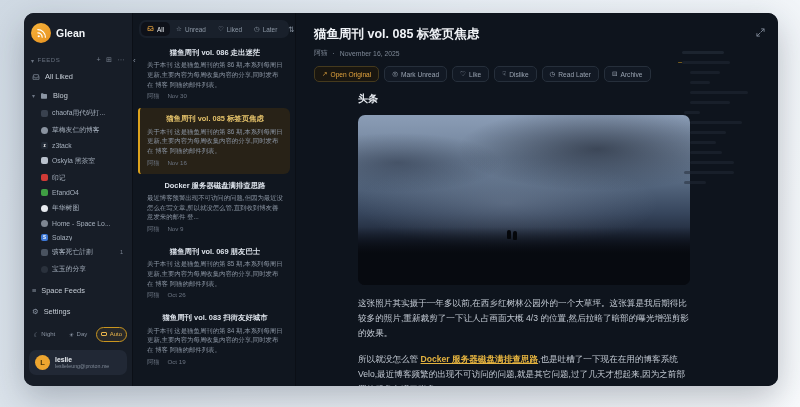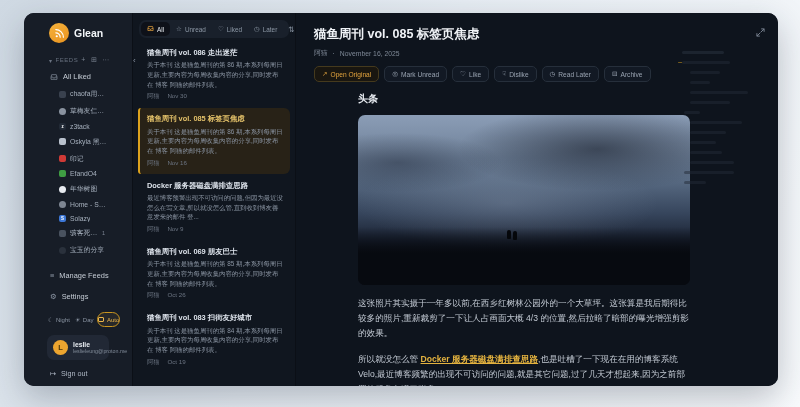--- a/index.html
+++ b/index.html
@@ -5,21 +5,21 @@
   * { margin:0; padding:0; box-sizing:border-box; }
   html,body { width:800px; height:407px; overflow:hidden;
     font-family:"Liberation Sans","DejaVu Sans",sans-serif;
     background:linear-gradient(120deg,#cfd9e3 0%,#e7edf3 45%,#f9fbfd 100%); }
 
   .app { position:absolute; left:24px; top:13px; width:754px; height:373px;
     display:flex; background:#141a23; border-radius:10px; overflow:hidden;
     box-shadow:0 12px 34px rgba(25,35,55,.28); }
 
   
-  .sidebar { width:108px; flex:none; background:#171d27; padding:9px 23px 8px;
+  .sidebar { width:108px; flex:none; background:#171d27; padding:9px 5px 8px;
     display:flex; flex-direction:column; position:relative; }
   .logo-row { display:flex; align-items:center; gap:5px; padding:1px 2px 0; }
   .logo-badge { width:20px; height:20px; border-radius:50%; flex:none;
     background:linear-gradient(145deg,#f6b33c,#e8921f);
     display:flex; align-items:center; justify-content:center; }
   .app-name { font-size:10.5px; font-weight:700; color:#f2f5f8; }
   .section-row { margin-top:13px; display:flex; align-items:center; gap:3px;
     color:#67707e; font-size:6px; letter-spacing:.09em; padding:0 2px; }
   .section-icons { margin-left:auto; display:flex; gap:5px; font-size:7px; color:#79828f; }
   .chev { font-size:6px; color:#6b7482; }
@@ -58,21 +58,21 @@
     background:#19202b; border-radius:7px; padding:2px; }
   .tab { display:flex; align-items:center; gap:3px; padding:3px 6px; font-size:6.4px;
     color:#8d98a6; border-radius:5px; }
   .tab.active { background:#0e1119; color:#e7ebf0; }
   .tab .t-ic { font-size:6.5px; }
   .tab.active .t-ic { color:#e8a33d; }
   .sort-btn { margin-left:auto; color:#8893a1; font-size:7.5px; padding:0 5px; }
   .article-list { flex:1; padding:0 5px 4px; overflow:hidden; }
   .article-item { padding:6px 7px; border-radius:6px; margin-bottom:1px; border-left:2px solid transparent; }
   .article-item.selected { background:#282217; border-left-color:#dca21d; border-radius:3px 6px 6px 3px; }
-  .a-title { font-size:7.4px; font-weight:700; color:#dde3eb; line-height:1.35; }
+  .a-title { font-size:7.4px; font-weight:700; color:#dde3eb; line-height:1.35;text-align:center; }
   .selected .a-title { color:#e4c26a; }
   .a-excerpt { margin-top:2.5px; font-size:6.4px; line-height:1.5; color:#8a94a2;
     display:-webkit-box; -webkit-box-orient:vertical; -webkit-line-clamp:3; overflow:hidden; }
   .a-meta { margin-top:3px; font-size:6.2px; color:#6c7583; display:flex; gap:8px; }
 
   
   .reader { flex:1; position:relative; background:#0e141d; overflow:hidden; }
   .reader-inner { padding:13px 18px 0; }
   .r-title { font-size:12.5px; font-weight:700; color:#f0f3f7; }
   .r-byline { margin-top:5px; font-size:6.8px; color:#7e8896; display:flex; gap:5px; align-items:center; }
@@ -138,20 +138,29 @@
     <div class="nav-row">
       <span class="ic">
         <svg width="8" height="8" viewBox="0 0 24 24" fill="none" stroke="currentColor" stroke-width="2">
             <path d="M21 12l-2-7H5l-2 7v7h18v-7z"></path>
             <path d="M3 12h5l2 3h4l2-3h5"></path>
           </svg>
       </span>
       <span>All Liked</span>
     </div>
 
+    <div class="nav-row" style="margin-top:2px">
+      <span class="chev">▾</span>
+      <span class="ic">
+        <svg width="8" height="8" viewBox="0 0 24 24" fill="currentColor">
+            <path d="M3 6a2 2 0 0 1 2-2h4l2 2h8a2 2 0 0 1 2 2v10a2 2 0 0 1-2 2H5a2 2 0 0 1-2-2z"></path>
+          </svg>
+      </span>
+      <span>Blog</span>
+    </div>
 
     <div class="feed-list">
       <div class="feed-row">
         <span class="favicon" style="background: rgb(57, 65, 78);"></span>
         <span class="label">chaofa用代码打...</span>
       </div>
       <div class="feed-row round">
         <span class="favicon" style="background: rgb(138, 147, 160);"></span>
         <span class="label">草梅友仁的博客</span>
       </div>
@@ -190,21 +199,21 @@
       </div>
       <div class="feed-row round">
         <span class="favicon" style="background: rgb(42, 49, 60);"></span>
         <span class="label">宝玉的分享</span>
       </div>
     </div>
 
     <div class="bottom-group">
       <div class="nav-row">
         <span class="ic">≡</span>
-        <span>Manage Feeds</span>
+        <span>Space Feeds</span>
       </div>
       <div class="nav-row">
         <span class="ic">⚙</span>
         <span>Settings</span>
       </div>
       <div class="theme-row">
         <div class="theme-pill">
           <span>☾</span>
           <span>Night</span>
         </div>

